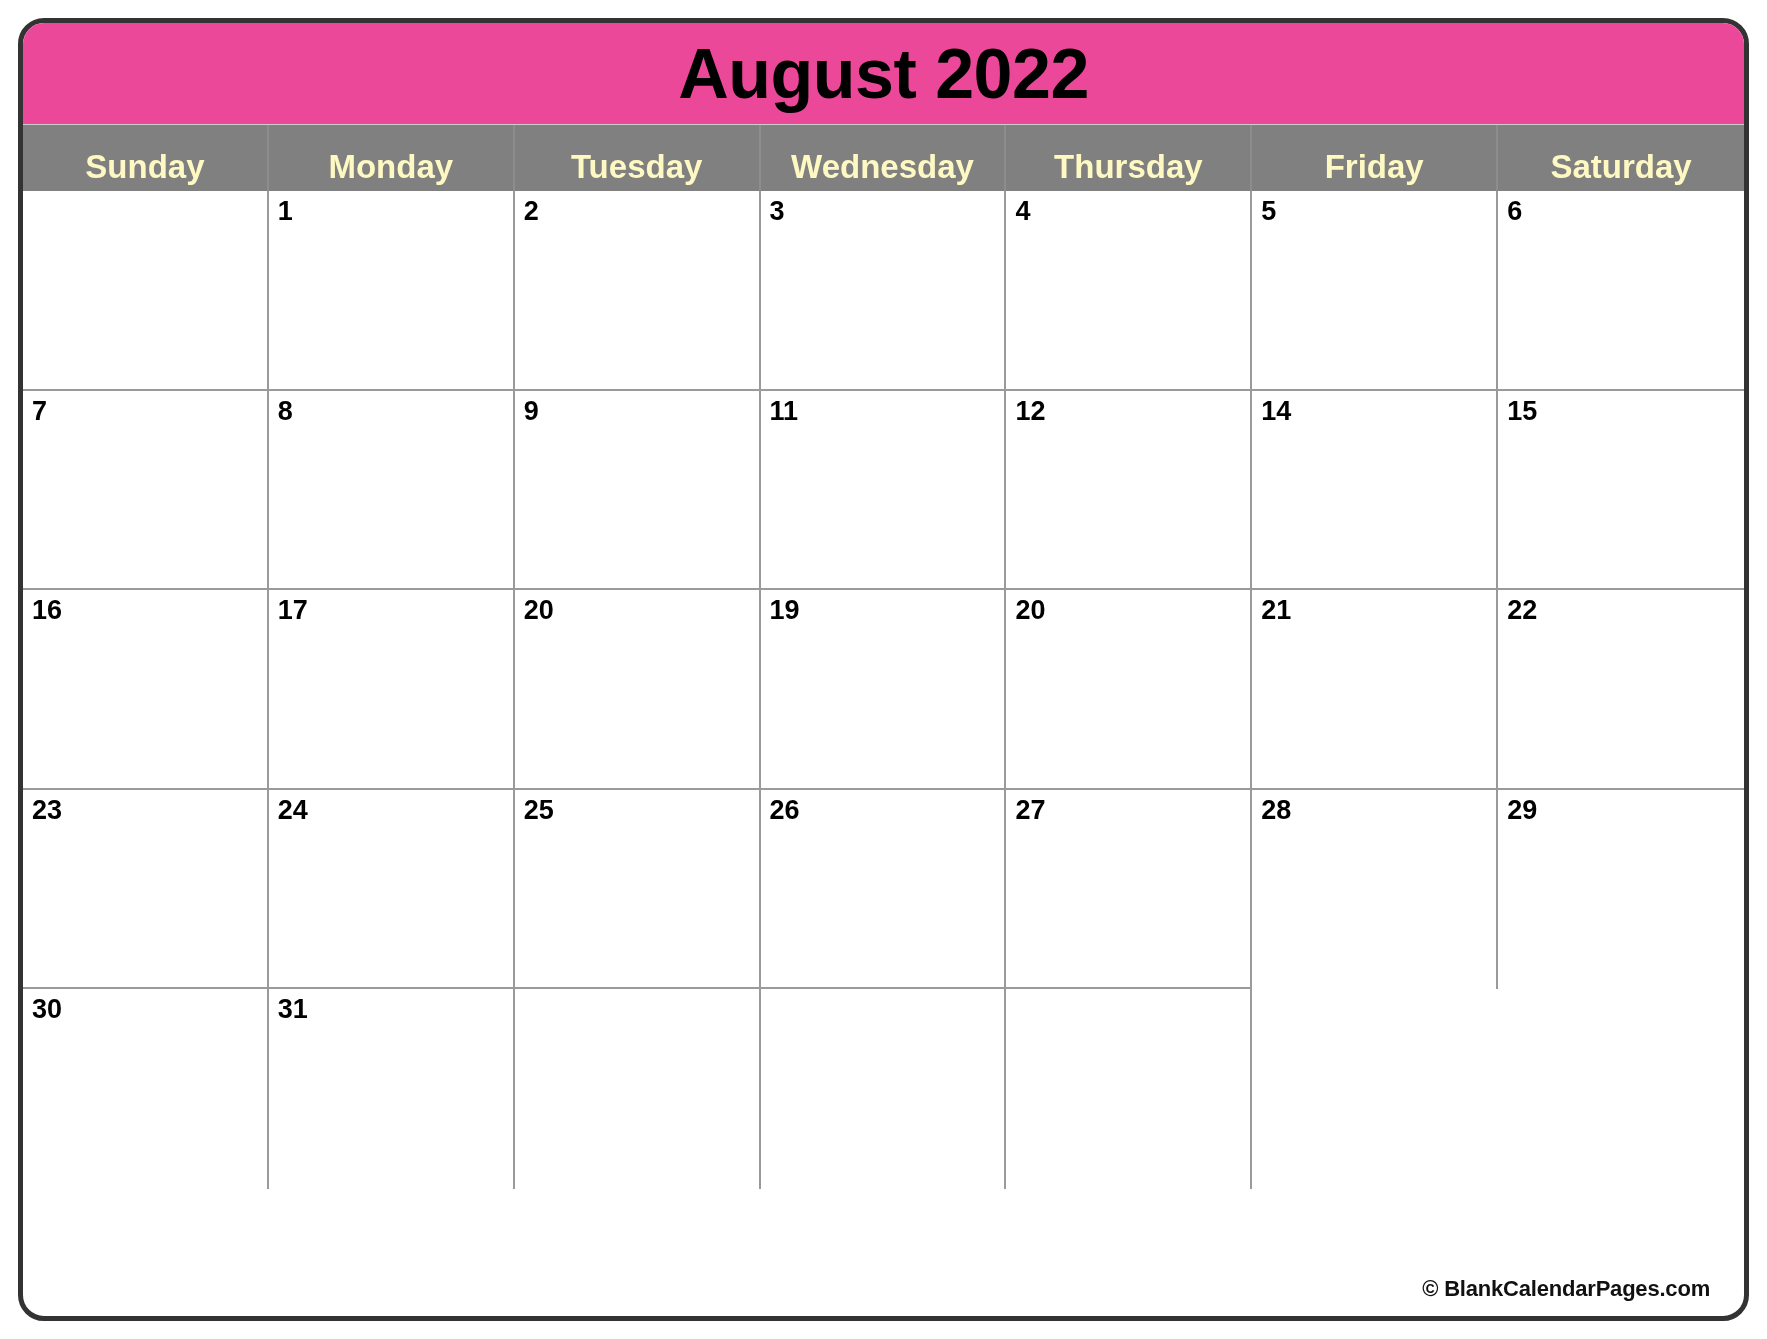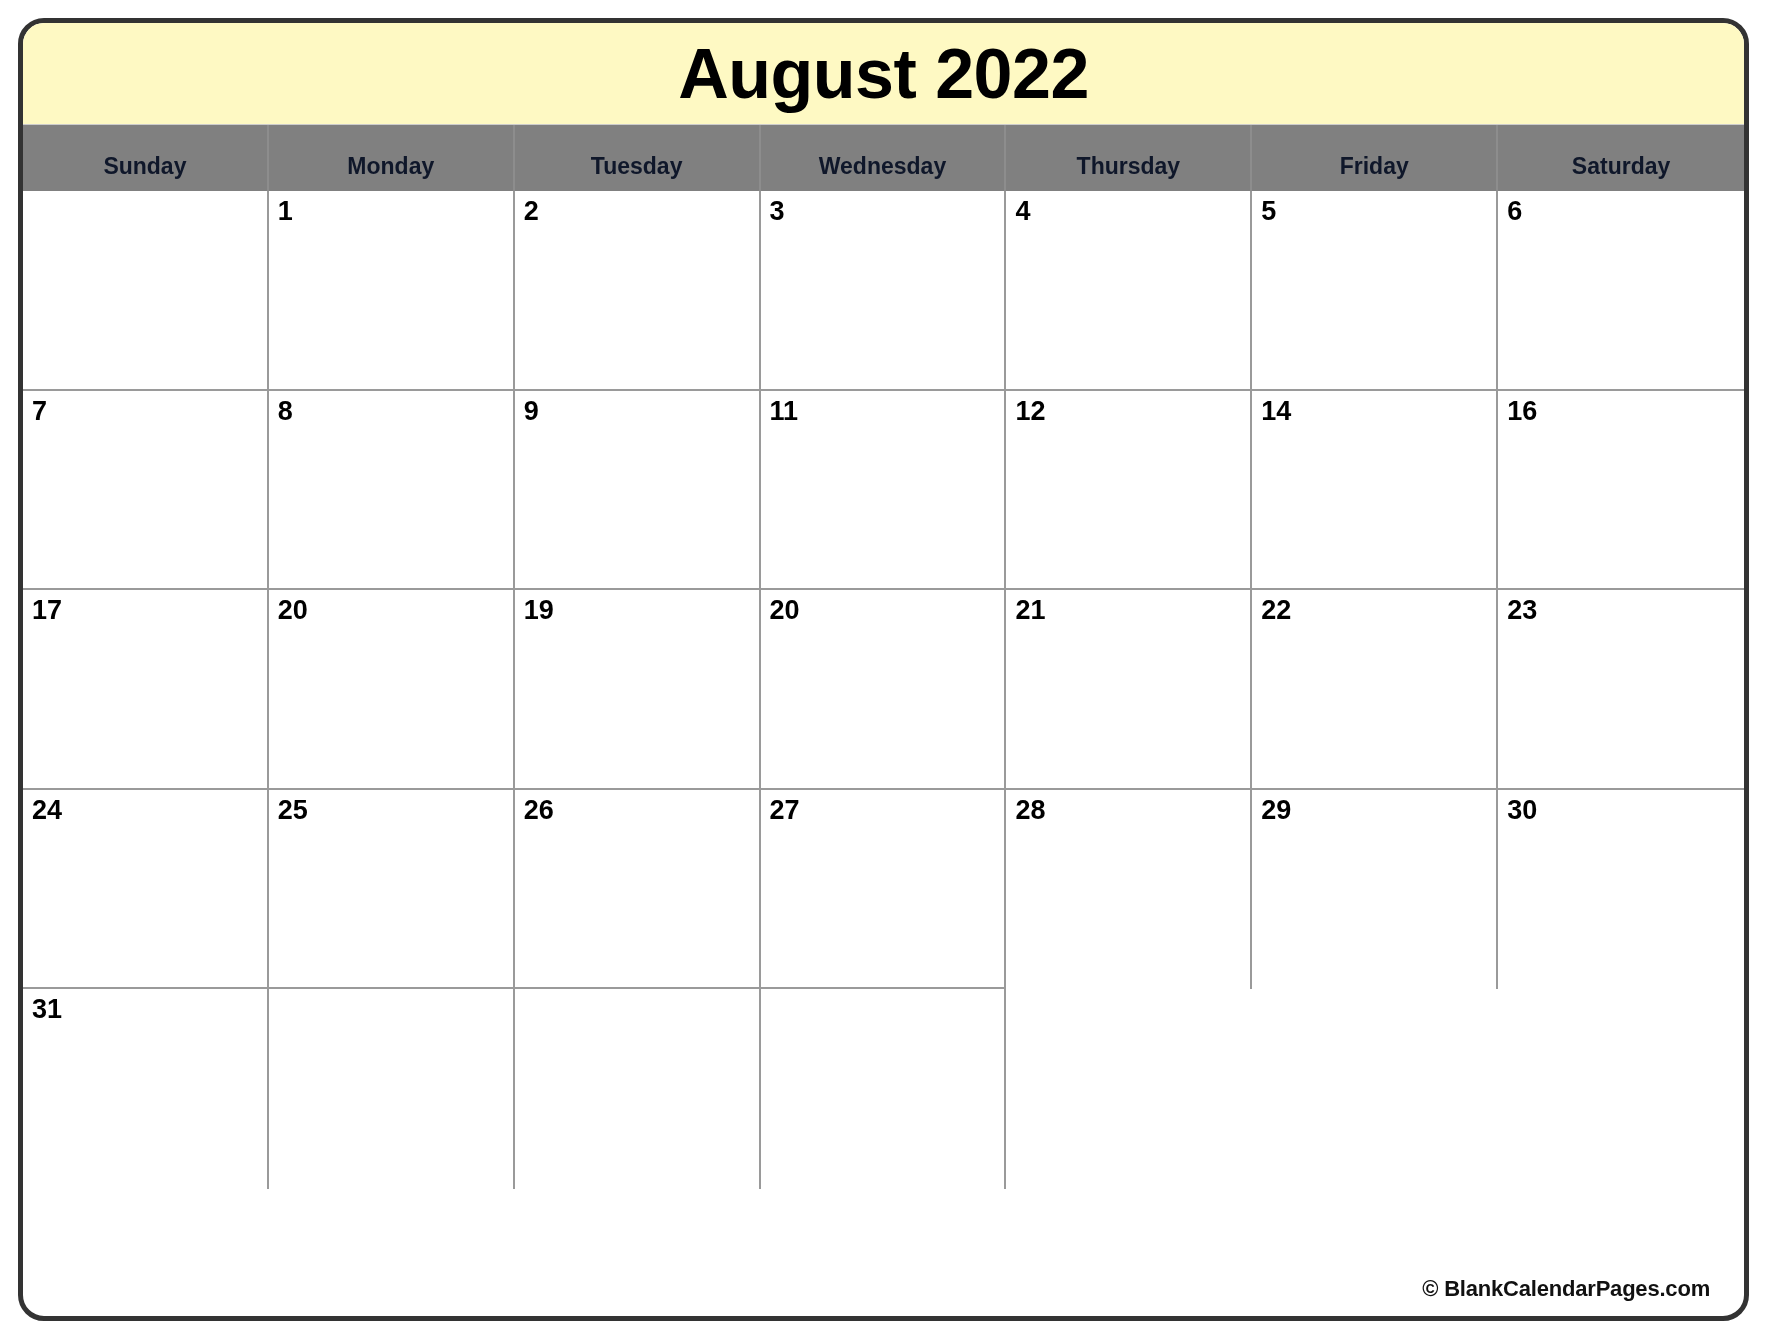--- a/index.html
+++ b/index.html
@@ -34,21 +34,21 @@
     border: 5px solid #333333;
     border-radius: 26px;
     background: #ffffff;
     overflow: hidden;
   }
 
   
   .title-band {
     height: 102px;
     box-sizing: border-box;
-    background: #fef9c3;
+    background: #ec4899;
     display: flex;
     align-items: center;
     justify-content: center;
     border-bottom: 1px solid #cccccc;
   }
   .month-title {
     font-size: 70px;
     font-weight: bold;
     color: #000000;
     letter-spacing: -0.5px;
@@ -67,22 +67,22 @@
   .weekday-cell {
     display: flex;
     align-items: center;
     justify-content: center;
     background: #808080;
     border-right: 2px solid #8d8d8d;
     box-sizing: border-box;
   }
   .weekday-cell:last-child { border-right: none; }
   .weekday-label {
-    color: #0f172a;
-    font-size: 23px;
+    color: #fef9c3;
+    font-size: 33px;
     font-weight: bold;
     line-height: 1;
     font-family: "Liberation Sans", sans-serif;
     white-space: nowrap;
     margin-top: 16px;
   }
 
   
   .day-grid {
     display: grid;
@@ -192,20 +192,23 @@
         <div class="day-cell">
           <div class="day-number">11</div>
         </div>
         <div class="day-cell">
           <div class="day-number">12</div>
         </div>
         <div class="day-cell">
           <div class="day-number">14</div>
         </div>
         <div class="day-cell">
+          <div class="day-number">15</div>
+        </div>
+        <div class="day-cell">
           <div class="day-number">16</div>
         </div>
         <div class="day-cell">
           <div class="day-number">17</div>
         </div>
         <div class="day-cell">
           <div class="day-number">20</div>
         </div>
         <div class="day-cell">
           <div class="day-number">19</div>

